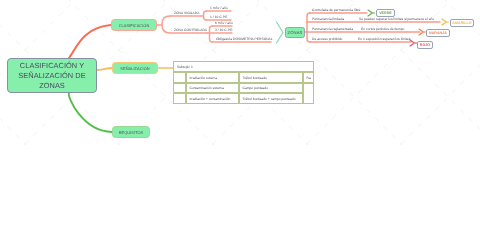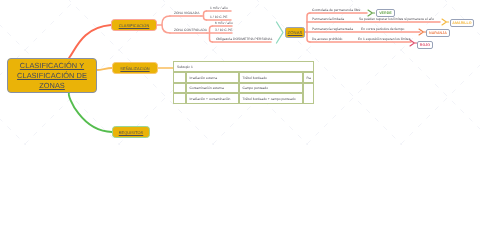--- a/index.html
+++ b/index.html
@@ -1,21 +1,21 @@
 <!DOCTYPE html>
 <html><head>
 <meta charset="utf-8">
 <style>
   html,body{margin:0;padding:0;}
   body{width:480px;height:145px;overflow:hidden;background:#fff;
        font-family:"Liberation Sans",sans-serif;-webkit-font-smoothing:antialiased;text-rendering:geometricPrecision;}
   #stage{position:relative;width:480px;height:145px;background:#fff;}
   svg.layer{position:absolute;left:0;top:0;width:480px;height:145px;}
   .node{position:absolute;box-sizing:border-box;display:flex;align-items:center;
-        justify-content:center;text-align:center;background:#eab308;white-space:nowrap;text-decoration:underline;}
+        justify-content:center;text-align:center;background:#86efac;white-space:nowrap;}
 
   #root{left:7px;top:58px;width:90px;height:35px;border:1px solid #8690a5;border-radius:4px;
         font-size:7.4px;color:#464b5c;line-height:10.3px;letter-spacing:.05px;padding-top:1.5px;}
 
   #n-clas{left:111px;top:19px;width:46px;height:12px;border:1.4px solid #fca598;border-radius:3.5px;
           font-size:3.9px;color:#4c4c54;letter-spacing:.06px;}
   #n-seng{left:112px;top:62px;width:46px;height:12px;border:1.4px solid #fac66f;border-radius:3.5px;
           font-size:3.9px;color:#4c4c54;letter-spacing:.06px;}
   #n-req{left:112px;top:126px;width:38px;height:12px;border:1.4px solid #9ad795;border-radius:3.5px;
          font-size:3.9px;color:#4c4c54;letter-spacing:.06px;}
@@ -73,21 +73,21 @@
       <path d="M310,42 L411,42" stroke="#fb9a8a" stroke-width="1.5" fill="none" stroke-linecap="round" stroke-linejoin="round"></path>
       <path d="M368,10 L372.4,13 L368,16 M372.4,13 L374.6,13" stroke="#6aa84f" stroke-width="1.15" fill="none" stroke-linecap="round" stroke-linejoin="round"></path>
       <path d="M442,19 L446.4,22 L442,25 M446.4,22 L448.6,22" stroke="#f5b942" stroke-width="1.15" fill="none" stroke-linecap="round" stroke-linejoin="round"></path>
       <path d="M419,29 L423.4,32 L419,35 M423.4,32 L425.6,32" stroke="#ef7f4a" stroke-width="1.15" fill="none" stroke-linecap="round" stroke-linejoin="round"></path>
       <path d="M410,40 L414.4,43 L410,46 M414.4,43 L416.6,43" stroke="#e0506e" stroke-width="1.15" fill="none" stroke-linecap="round" stroke-linejoin="round"></path>
     </svg>
 
   <div class="node" id="root">
     <div>
       <div>CLASIFICACIÓN Y</div>
-      <div>CLASIFICACIÓN DE</div>
+      <div>SEÑALIZACIÓN DE</div>
       <div>ZONAS</div>
     </div>
   </div>
 
   <div class="node" id="n-clas">CLASIFICACIÓN</div>
   <div class="node" id="n-seng">SEÑALIZACIÓN</div>
   <div class="node" id="n-req">REQUISITOS</div>
   <div class="node" id="n-zonas">ZONAS</div>
 
   <div id="labels">

